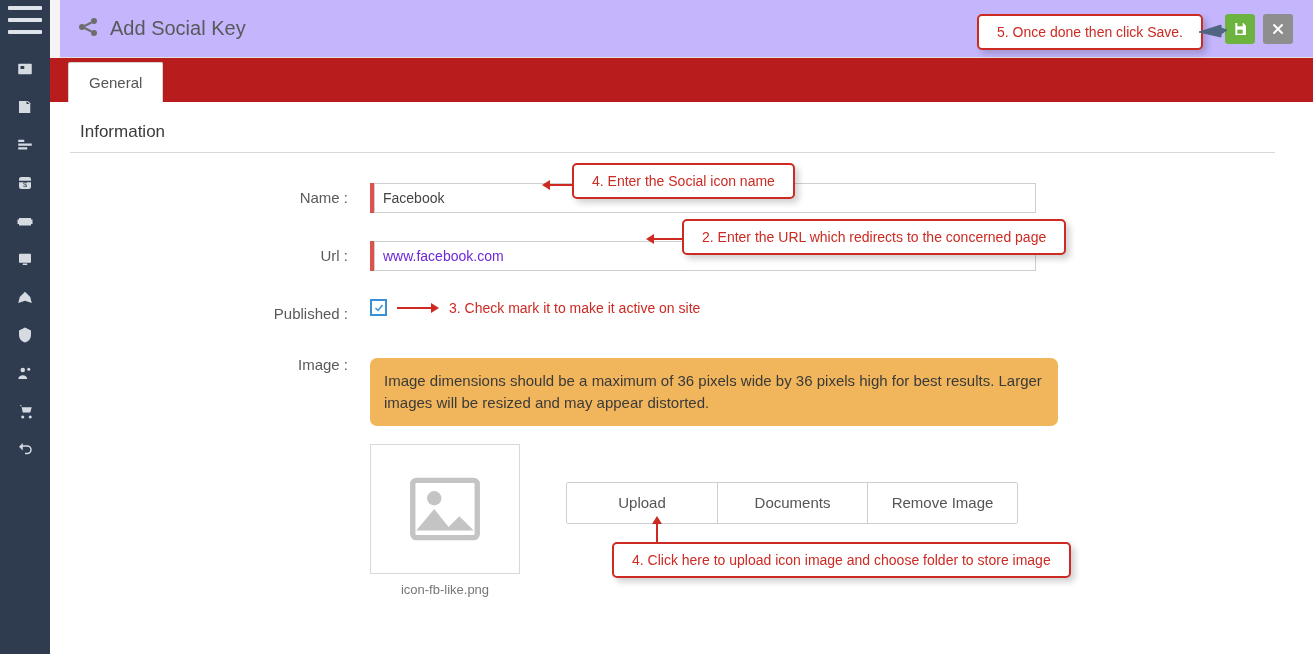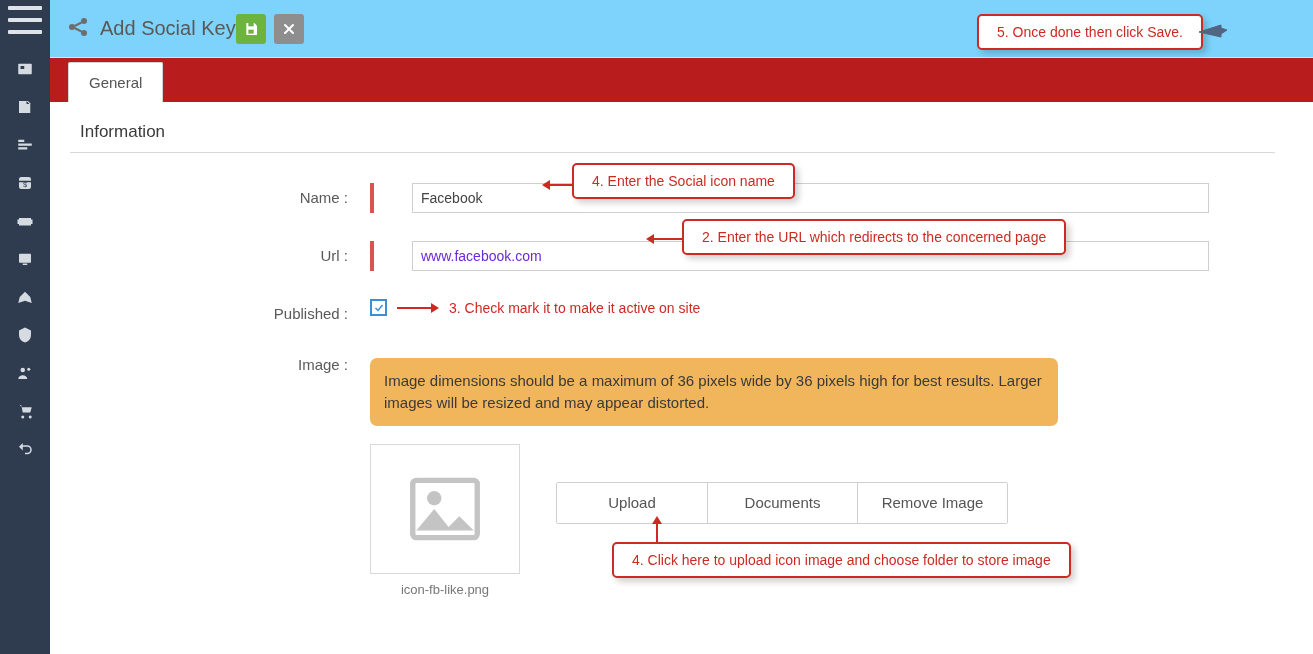--- a/index.html
+++ b/index.html
@@ -6,21 +6,21 @@
   html, body { width: 1313px; height: 654px; font-family: Arial, Helvetica, sans-serif; background:#fff; color:#333; overflow:hidden; }
   .layout { display:flex; width:100%; height:100%; }
   
   .sidebar { width:50px; background:#2f3c4f; display:flex; flex-direction:column; align-items:center; padding-top:6px; }
   .hamburger { width:34px; height:28px; display:flex; flex-direction:column; justify-content:space-between; margin-bottom:16px; cursor:pointer; }
   .hamburger span { display:block; height:4px; background:#dfe4ea; border-radius:1px; }
   .side-icon { width:50px; height:38px; display:flex; align-items:center; justify-content:center; color:#d6dbe2; cursor:pointer; }
   .side-icon svg { width:18px; height:18px; fill:#d6dbe2; }
   
   .main { flex:1; display:flex; flex-direction:column; background:#f4f4f4; position:relative; }
-  .topbar { height:58px; background:#7dd3fc; border-bottom:1px solid #e1e1e1; display:flex; align-items:center; padding:0 20px 0 16px; }
+  .topbar { height:58px; background:#c4b5fd; border-bottom:1px solid #e1e1e1; display:flex; align-items:center; justify-content:space-between; padding:0 20px 0 16px;margin-left:10px; }
   .title-wrap { display:flex; align-items:center; gap:10px; }
   .page-icon svg { width:24px; height:24px; fill:#6d6d6d; }
   .page-title { font-size:20px; color:#595959; font-weight:400; }
   .actions { display:flex; gap:8px; }
   .btn-ico { width:30px; height:30px; border-radius:3px; display:flex; align-items:center; justify-content:center; cursor:pointer; }
   .btn-save { background:#6db33f; }
   .btn-cancel { background:#8e8e8e; }
   .btn-ico svg { width:16px; height:16px; fill:#fff; }
   
   .tabs { height:44px; background:#b91c1c; display:flex; align-items:flex-end; padding-left:18px; }
@@ -30,36 +30,36 @@
   .content { position:absolute; inset:0 18px 0 0; overflow-y:scroll; padding:10px 20px 20px 20px; }
   .content::-webkit-scrollbar { width:18px; }
   .content::-webkit-scrollbar-track { background:#f0f0f0; }
   .content::-webkit-scrollbar-thumb { background:#c5c5c5; border:3px solid #f0f0f0; border-radius:8px; }
   .section-title { font-size:17px; font-weight:400; color:#3a3a3a; border-bottom:1px solid #d8d8d8; padding:10px 0 10px 10px; margin:0 0 30px 0; }
   .form-row { display:flex; align-items:flex-start; margin-bottom:28px; position:relative; }
   .form-label { width:300px; text-align:right; padding-right:22px; color:#5a5a5a; font-size:15px; padding-top:6px; }
   .form-body { flex:1; position:relative; }
   .required-bar { position:absolute; left:0; top:0; bottom:0; width:4px; background:#d9534f; }
   .form-body.with-bar { padding-left:4px; }
-  .text-input { width:797px; max-width:100%; height:30px; border:1px solid #cfcfcf; background:#fff; padding:4px 8px; font-size:14px; color:#444;margin-left:38px; }
+  .text-input { width:662px; max-width:100%; height:30px; border:1px solid #cfcfcf; background:#fff; padding:4px 8px; font-size:14px; color:#444; }
   .url-blur { color:#6d28d9; filter: blur(0.6px); }
   .checkbox { width:17px; height:17px; border:2px solid #3b8fd4; background:#fff; display:inline-flex; align-items:center; justify-content:center; cursor:pointer; vertical-align:middle; }
   .checkbox svg { width:12px; height:12px; stroke:#3b8fd4; stroke-width:3; fill:none; }
   .pub-line { display:flex; align-items:center; gap:10px; }
   .red-arrow { width:42px; height:6px; position:relative; }
   .red-arrow::before { content:""; position:absolute; left:0; right:8px; top:2px; height:2px; background:#cc2a22; }
   .red-arrow::after { content:""; position:absolute; right:0; top:-2px; border-left:8px solid #cc2a22; border-top:5px solid transparent; border-bottom:5px solid transparent; }
   .hint-red { color:#cc2a22; font-size:14px; }
   .note-box { background:#f1b65c; color:#3a3a3a; padding:12px 14px; font-size:15px; line-height:1.45; width:688px; max-width:100%; border-radius:7px;margin-top:8px; }
   .thumb-wrap { display:flex; align-items:flex-start; gap:36px; margin-top:18px; }
   .thumb { width:150px; height:130px; border:1px solid #d9d9d9; display:flex; align-items:center; justify-content:center; }
   .thumb svg { width:86px; height:86px; fill:#c4c4c4; }
   .thumb-col { display:flex; flex-direction:column; align-items:center; }
   .file-cap { font-size:13px; color:#777; margin-top:8px; }
-  .btn-group { display:flex; border:1px solid #cfcfcf; border-radius:2px; overflow:hidden; margin-top:38px; }
+  .btn-group { display:flex; border:1px solid #cfcfcf; border-radius:2px; overflow:hidden; margin-top:38px;margin-left:10px; }
   .seg-btn { height:40px; min-width:150px; display:flex; align-items:center; justify-content:center; font-size:15px; color:#555; background:#fff; cursor:pointer; }
   .seg-btn + .seg-btn { border-left:1px solid #cfcfcf; }
   
   .callout { position:absolute; z-index:20; background:#fff; border:2px solid #cc2a22; border-radius:5px; padding:8px 18px; color:#cc2a22; font-size:14px; box-shadow:4px 4px 6px rgba(0,0,0,0.18); white-space:nowrap; }
   .pointer-left { position:absolute; height:2px; background:#cc2a22; }
   .pointer-left::before { content:""; position:absolute; left:-8px; top:-4px; border-right:8px solid #cc2a22; border-top:5px solid transparent; border-bottom:5px solid transparent; }
   .pointer-up { position:absolute; width:2px; background:#cc2a22; }
   .pointer-up::before { content:""; position:absolute; left:-4px; top:-8px; border-bottom:8px solid #cc2a22; border-left:5px solid transparent; border-right:5px solid transparent; }
 </style>
 </head>

